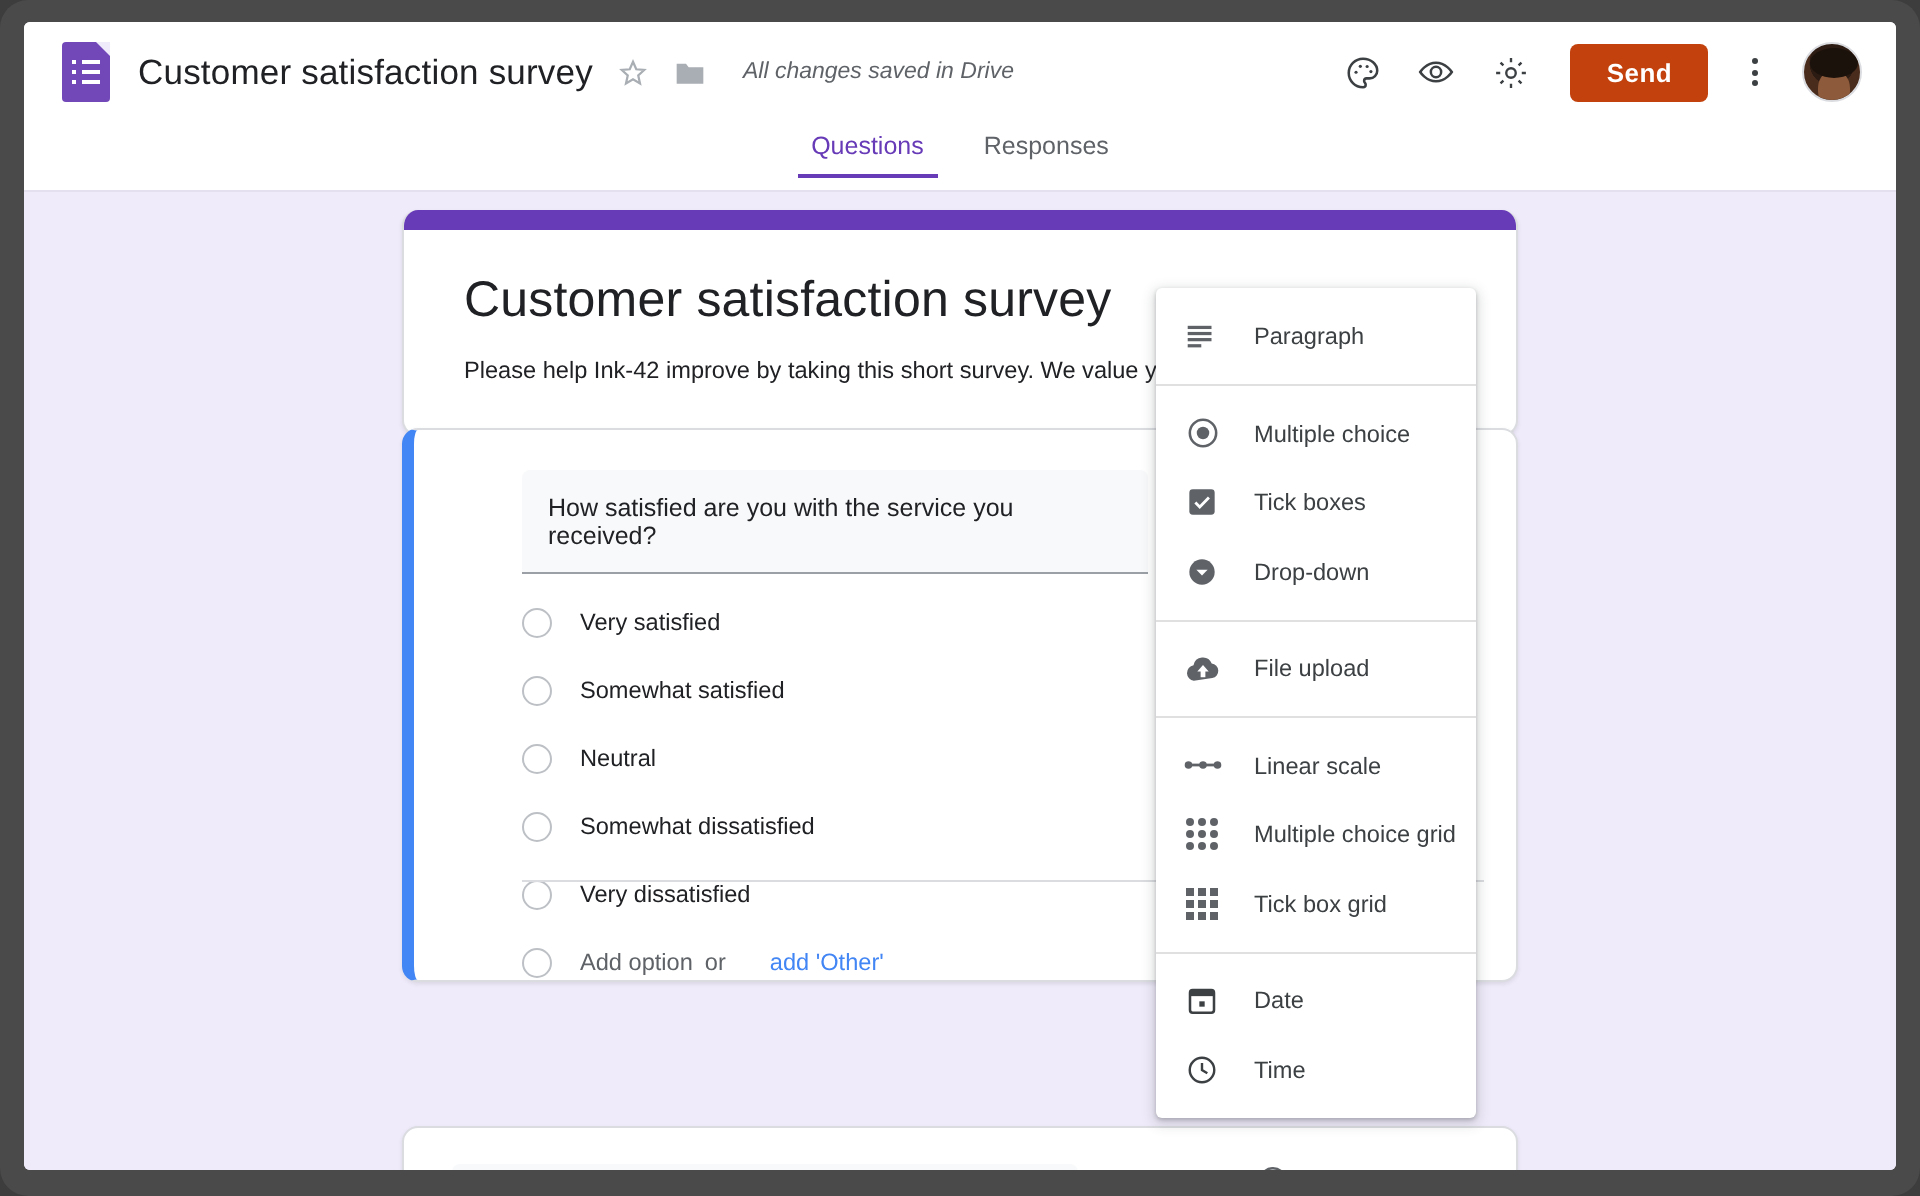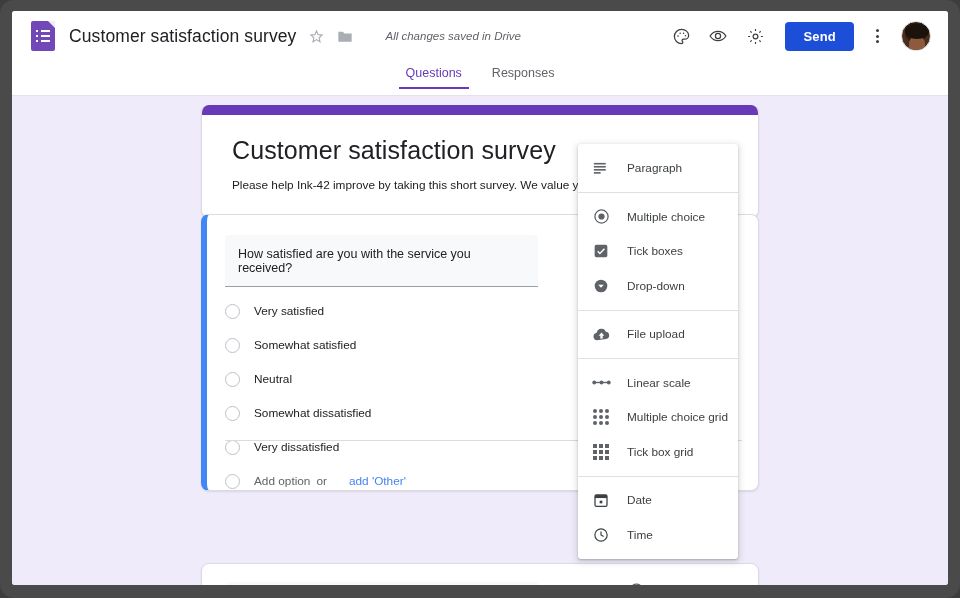--- a/index.html
+++ b/index.html
@@ -63,38 +63,38 @@
     width: 2px; height: 2px; background: #fff;
   }
   .doc-title {
     margin-left: 14px;
     font-size: 17.5px; color: #202124;
     letter-spacing: 0.1px;
     white-space: nowrap;
   }
   .hdr-icon { margin-left: 13px; flex: 0 0 auto; opacity: .85; }
   .saved-text {
-    margin-left: 32px;
+    margin-left: 18px;
     font-size: 11.5px; color: #5f6368;
     font-style: italic;
     white-space: nowrap;
     text-align: right;
   }
   .appbar-right {
     margin-left: auto; margin-right: 17px;
     display: flex; align-items: center; gap: 0px;
   }
   .tool-btn {
     width: 34px; height: 34px; border-radius: 50%;
     display: flex; align-items: center; justify-content: center;
     margin-left: 3px;
   }
   .send-btn {
     margin-left: 13px;
-    background: #1d4ed8;
+    background: #c2410c;
     color: #fff; font-size: 13px; font-weight: bold;
     border-radius: 4px; border: none;
     height: 29px; padding: 0 18px;
     letter-spacing: .2px;
     cursor: pointer;
     font-family: "Liberation Sans", sans-serif;
   }
   .kebab {
     width: 30px; height: 34px;
     display: flex; flex-direction: column; align-items: center;
@@ -176,20 +176,21 @@
     font-size: 11.8px; color: #202124;
     margin: 0; line-height: 1.35;
   }
 
   
   #question-card {
     top: 117px; height: 277px;
     border-left: 6px solid #4285f4;
     border-radius: 8px;
     overflow: hidden;
+    padding-left: 36px;
   }
   .q-inner { padding: 20px 24px 0 18px; position: relative; height: 100%; }
   .q-title-box {
     background: #f8f9fa;
     border-bottom: 1px solid #9aa0a6;
     padding: 12px 13px 11px 13px;
     width: 313px;
     border-radius: 4px 4px 0 0;
     font-size: 12.5px; color: #202124;
   }

